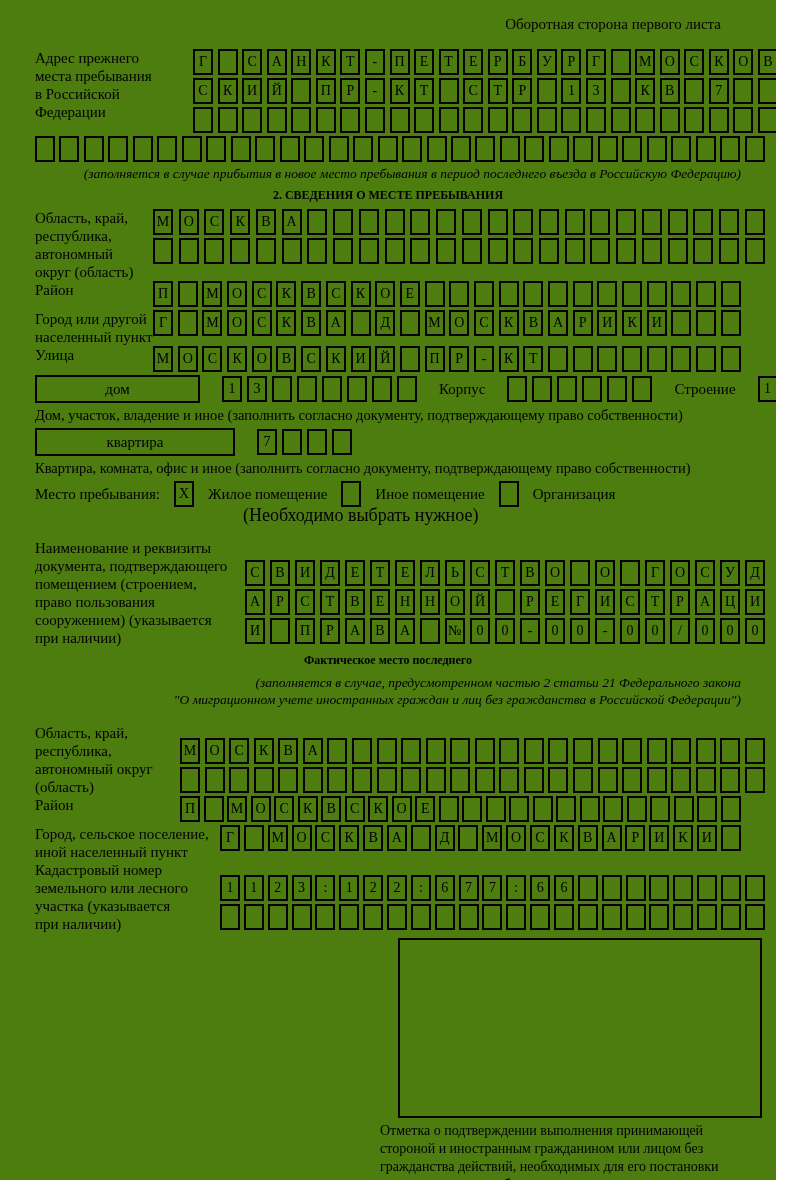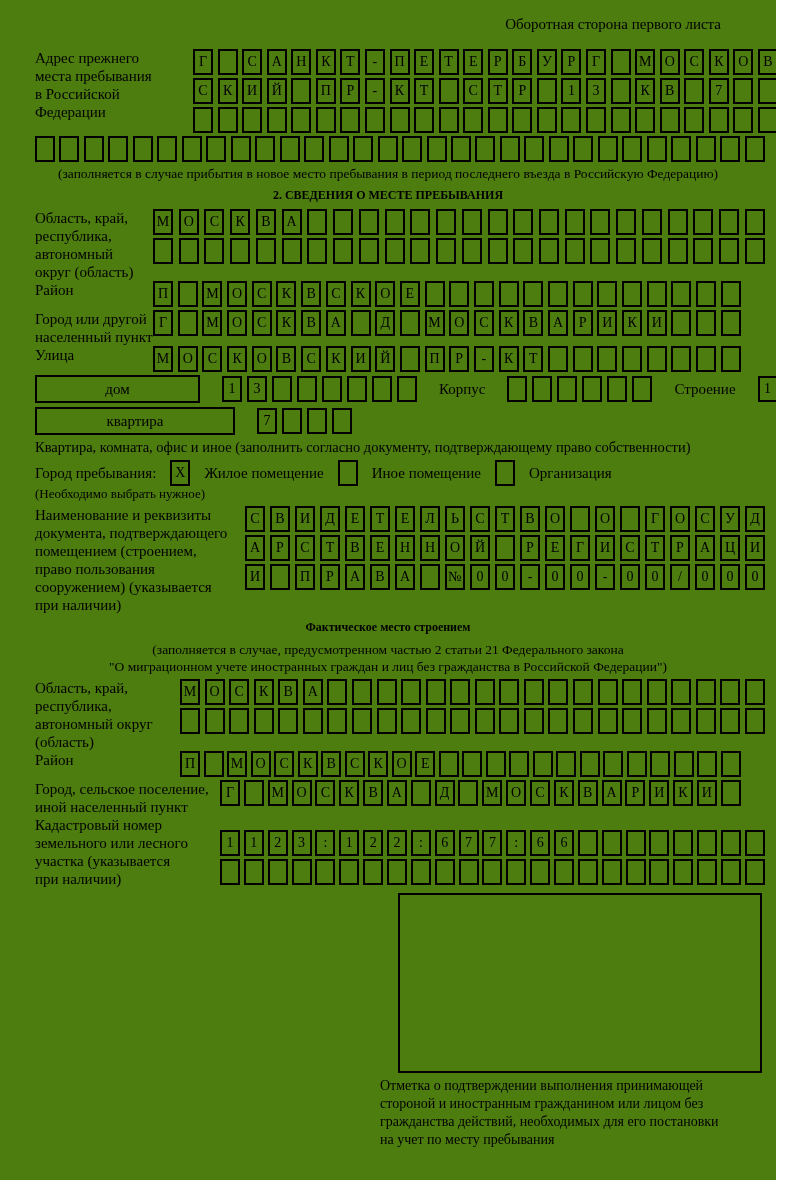--- a/index.html
+++ b/index.html
@@ -15,33 +15,33 @@
   .w118{width:118px;}.w145{width:145px;}.w185{width:185px;}.w210{width:210px;}
   .fcells{flex:none;}
   .cells{display:flex;justify-content:space-between;margin-bottom:3px;}
   .cw585{width:585px;}.cw612{width:612px;}.cw730{width:730px;}.cw520{width:520px;}.cw545{width:545px;}
   .cell{
     flex:none;width:20px;height:26px;border:2px solid #000;box-sizing:border-box;
     display:flex;align-items:center;justify-content:center;
     font-size:14px;line-height:1;
   }
   .mt16{margin-top:16px;gap:13px;}
-  .note{font-size:13.5px;text-align:center;line-height:17px;}
+  .note{font-size:13.5px;text-align:right;line-height:17px;font-style:italic;}
   .sec-title{font-size:12px;font-weight:bold;text-align:center;margin:3px 0 4px 0;line-height:20px;}
   .caption{font-size:14.5px;line-height:17px;margin-bottom:4px;}
   .wide-box{border:2px solid #000;height:28px;box-sizing:border-box;flex:none;
     display:flex;align-items:center;justify-content:center;font-size:15px;}
   .wb165{width:165px;}.wb200{width:200px;}
   .inline-cells{display:inline-flex;gap:5px;}
   .house-row{display:flex;align-items:center;gap:22px;margin-bottom:4px;}
   .inline-label{font-size:15px;flex:none;}
   .stay-row{display:flex;align-items:center;gap:14px;font-size:15px;margin-top:4px;}
-  .stay-note{font-size:13px;line-height:16px;}
+  .stay-note{font-size:18px;margin-left:208px;line-height:16px;}
   .pt14{padding-top:14px;}
-  .mt4{margin-top:4px;}
+  .mt4{margin-top:16px;align-items:flex-end;}
   .big-box{width:364px;height:180px;border:2px solid #000;box-sizing:border-box;margin-left:363px;margin-top:5px;}
   .bottom-caption{margin-left:345px;width:400px;text-align:left;font-size:14px;line-height:18px;margin-top:4px;}
 </style>
 </head>
 <body>
 
 <div class="page">
 
   <div class="corner">Оборотная сторона первого листа</div>
 
@@ -347,34 +347,35 @@
         <span class="cell"></span>
       </div>
     <div class="inline-label">Строение</div>
     <div class="inline-cells">
         <span class="cell">1</span>
         <span class="cell"></span>
         <span class="cell"></span>
         <span class="cell"></span>
       </div>
   </div>
+  <div class="caption">Дом, участок, владение и иное (заполнить согласно документу, подтверждающему право собственности)</div>
 
   <div class="house-row">
     <div class="wide-box wb200">квартира</div>
     <div class="inline-cells">
         <span class="cell">7</span>
         <span class="cell"></span>
         <span class="cell"></span>
         <span class="cell"></span>
       </div>
   </div>
   <div class="caption">Квартира, комната, офис и иное (заполнить согласно документу, подтверждающему право собственности)</div>
 
   <div class="stay-row">
-    <span>Город пребывания:</span>
+    <span>Место пребывания:</span>
     <span class="inline-cells">
         <span class="cell">X</span>
       </span>
     <span>Жилое помещение</span>
     <span class="inline-cells">
         <span class="cell"></span>
       </span>
     <span>Иное помещение</span>
     <span class="inline-cells">
         <span class="cell"></span>
@@ -458,21 +459,21 @@
           <span class="cell">0</span>
           <span class="cell">0</span>
           <span class="cell">/</span>
           <span class="cell">0</span>
           <span class="cell">0</span>
           <span class="cell">0</span>
         </div>
     </div>
   </div>
 
-  <div class="sec-title">Фактическое место строением</div>
+  <div class="sec-title">Фактическое место последнего</div>
   <div class="note">
       <div>(заполняется в случае, предусмотренном частью 2 статьи 21 Федерального закона</div>
       <div>"О миграционном учете иностранных граждан и лиц без гражданства в Российской Федерации")</div>
     </div>
 
   <div class="frow mt4">
     <div class="flabel w145">
         <div>Область, край,</div>
         <div>республика,</div>
         <div>автономный округ</div>

